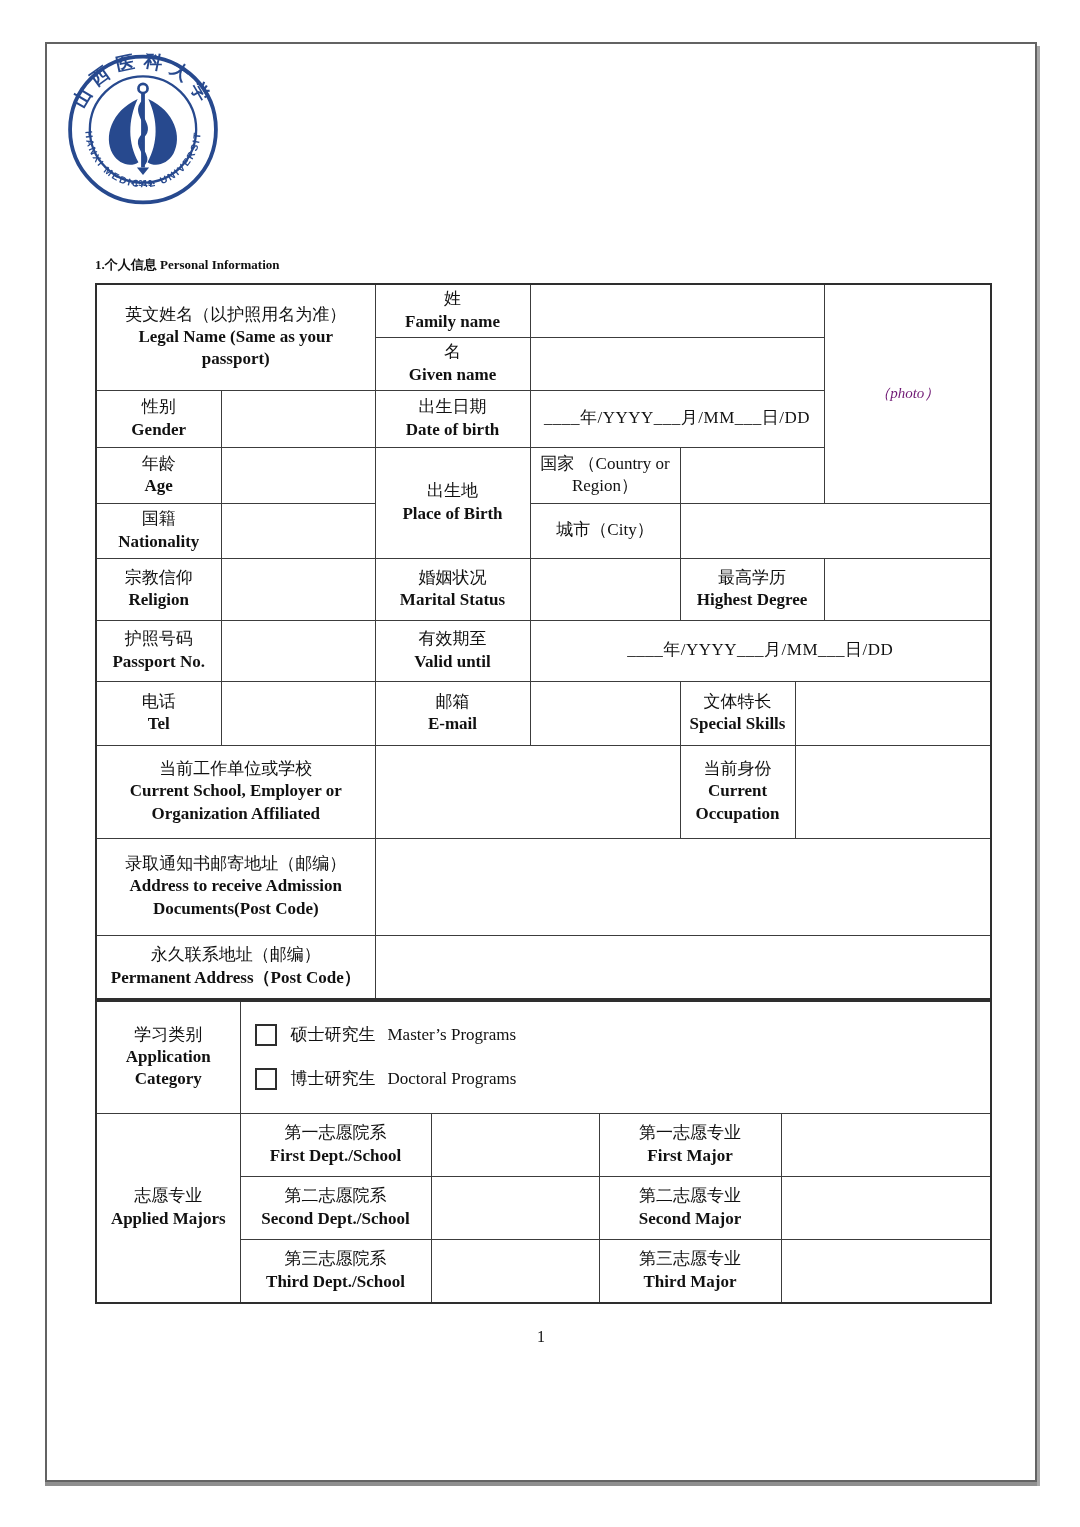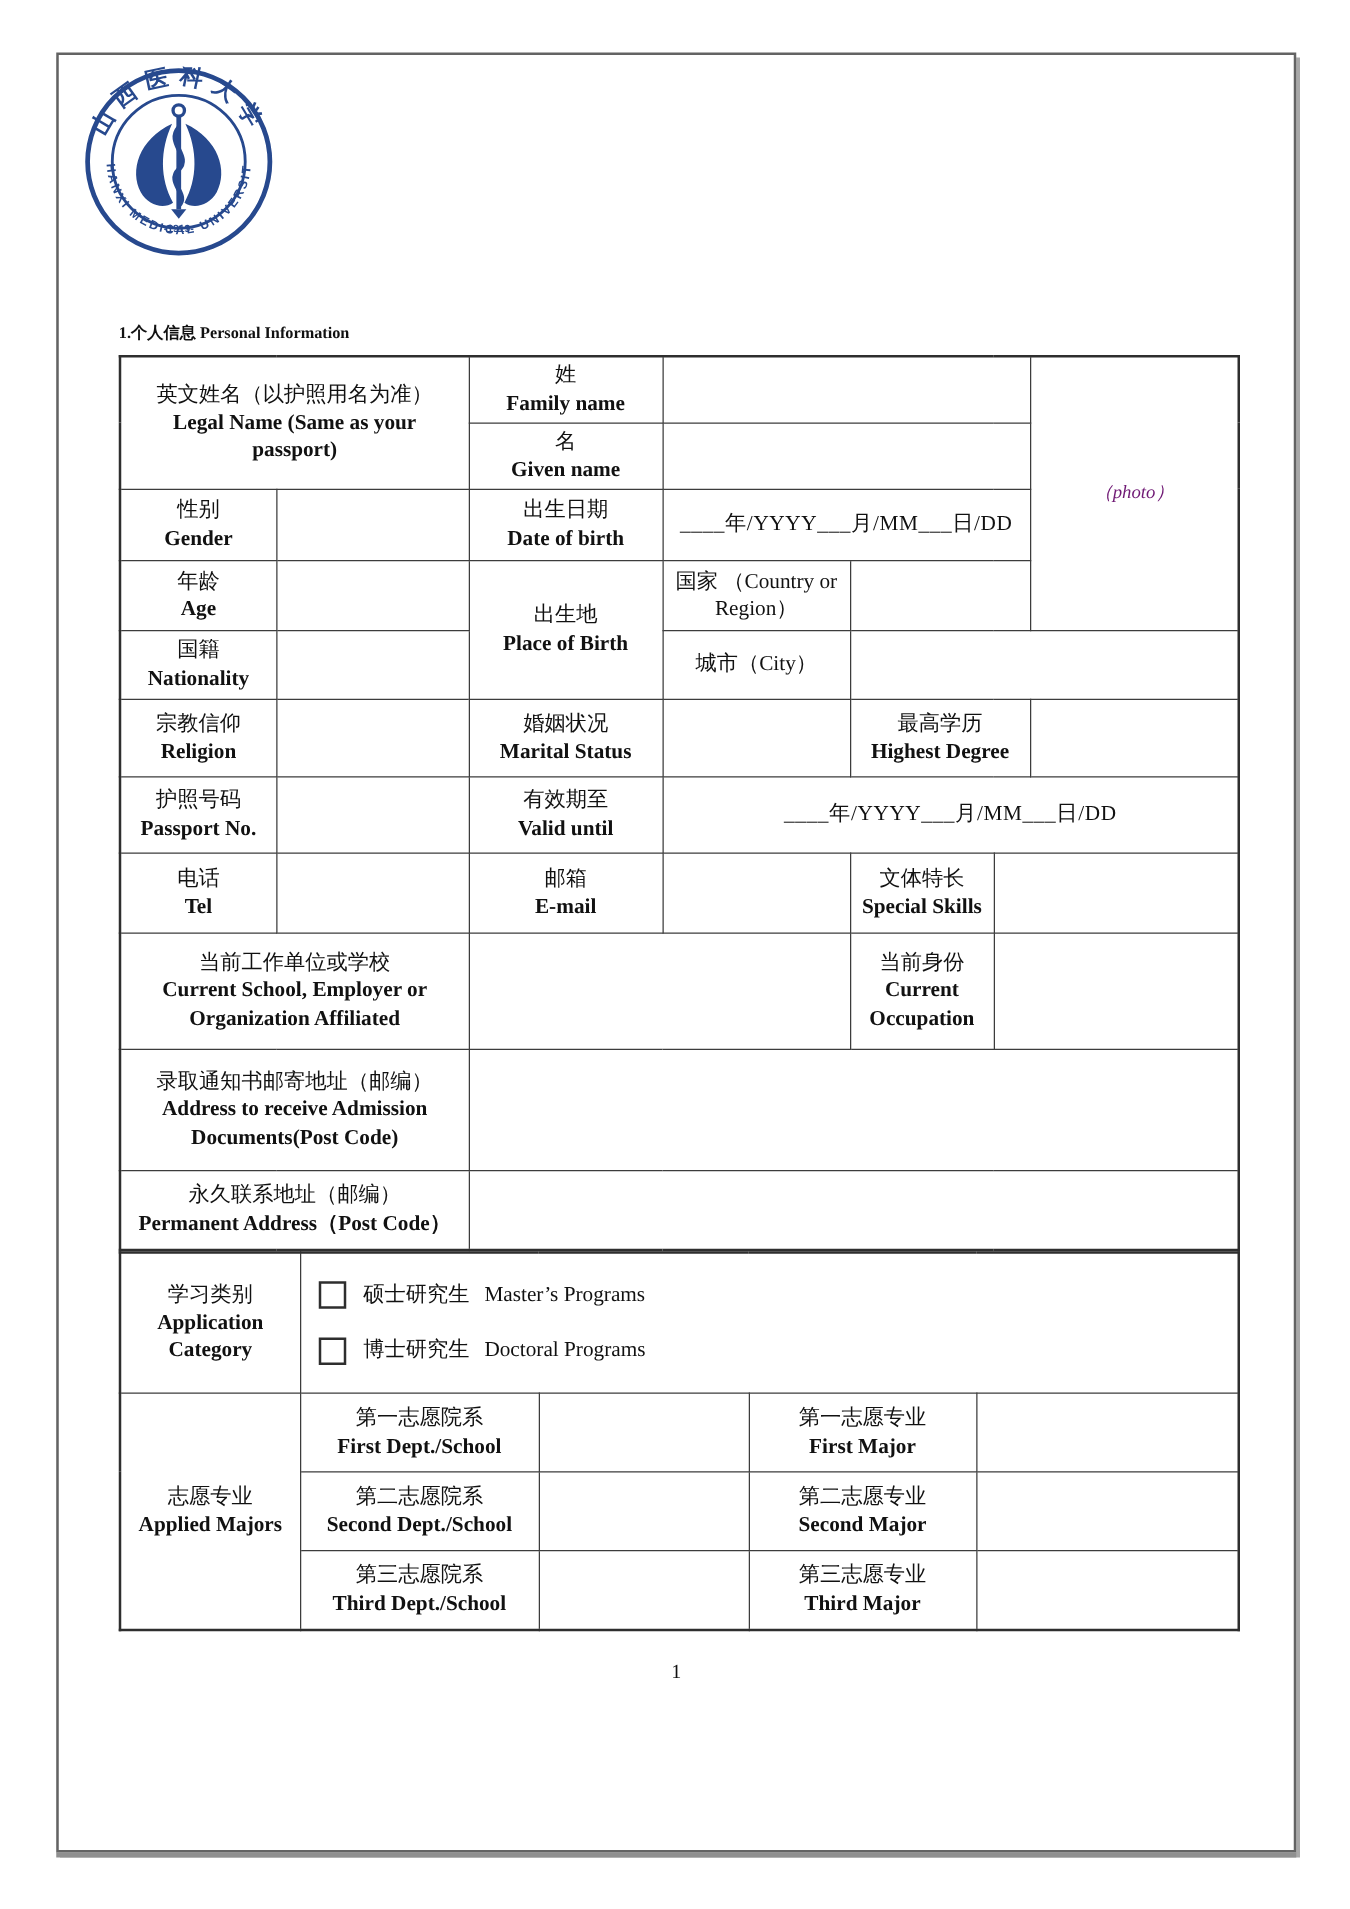--- a/index.html
+++ b/index.html
@@ -61,21 +61,21 @@
   tr.r5 { height: 55px; }  tr.r6 { height: 62px; }
   tr.r7 { height: 61px; margin-left: 23px; }  tr.r8 { height: 64px; }
   tr.r9 { height: 93px; }  tr.r10 { height: 97px; }
   tr.r11 { height: 64px; margin-top: 43px; }
   
   tr.q1 { height: 112px; padding-left: 44px; } tr.q2 { height: 63px; }
   tr.q3 { height: 63px; }  tr.q4 { height: 64px; }
   
   .cbx-cell { text-align: left; padding-left: 14px; }
   .cbx-col { display: flex; flex-direction: column; justify-content: center; gap: 22px; height: 100%; }
-  .cbx-row { display: flex; align-items: flex-end; }
+  .cbx-row { display: flex; align-items: center; }
   .cbx {
     width: 22px; height: 22px;
     border: 2px solid #2e2e2e;
     background: #fff;
     margin-right: 14px;
     flex: 0 0 22px;
   }
   .cbx-row .zh-i { margin-right: 12px; }
   .photo-cell { font-size: 15px; color: #701a75; font-style: italic; }
   .page-number { margin-top: 24px; text-align: center; font-size: 16px; }

